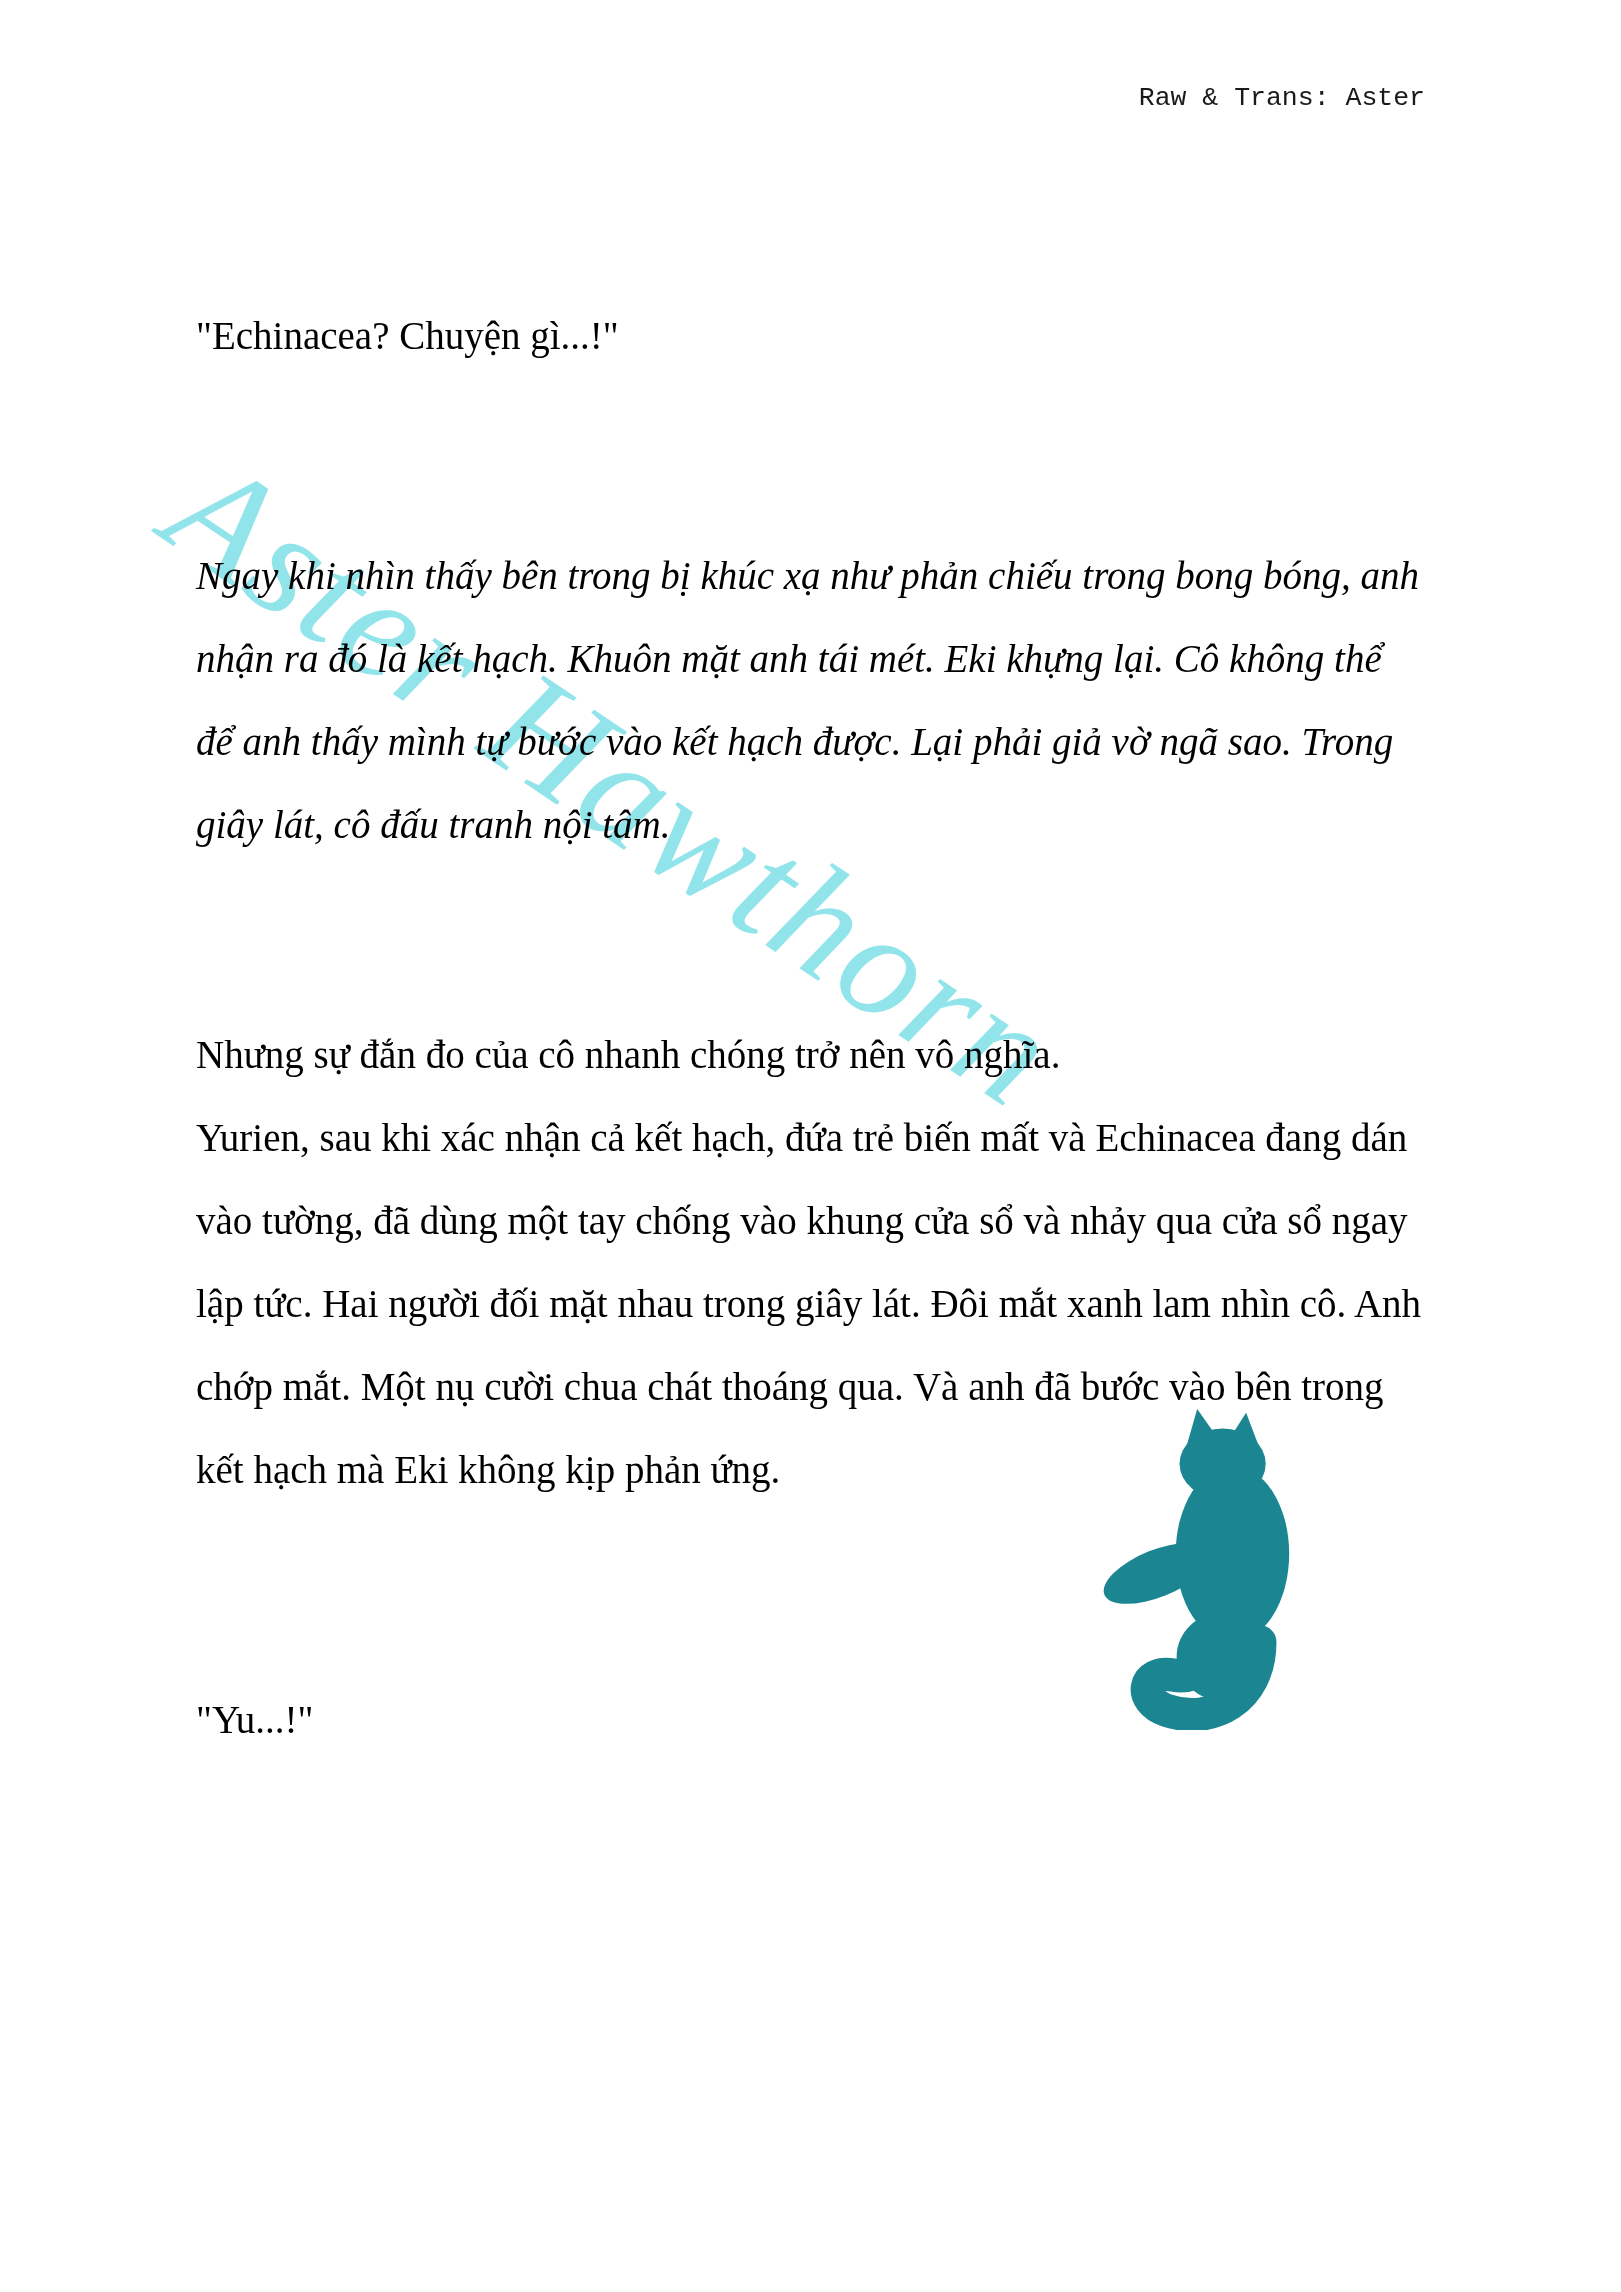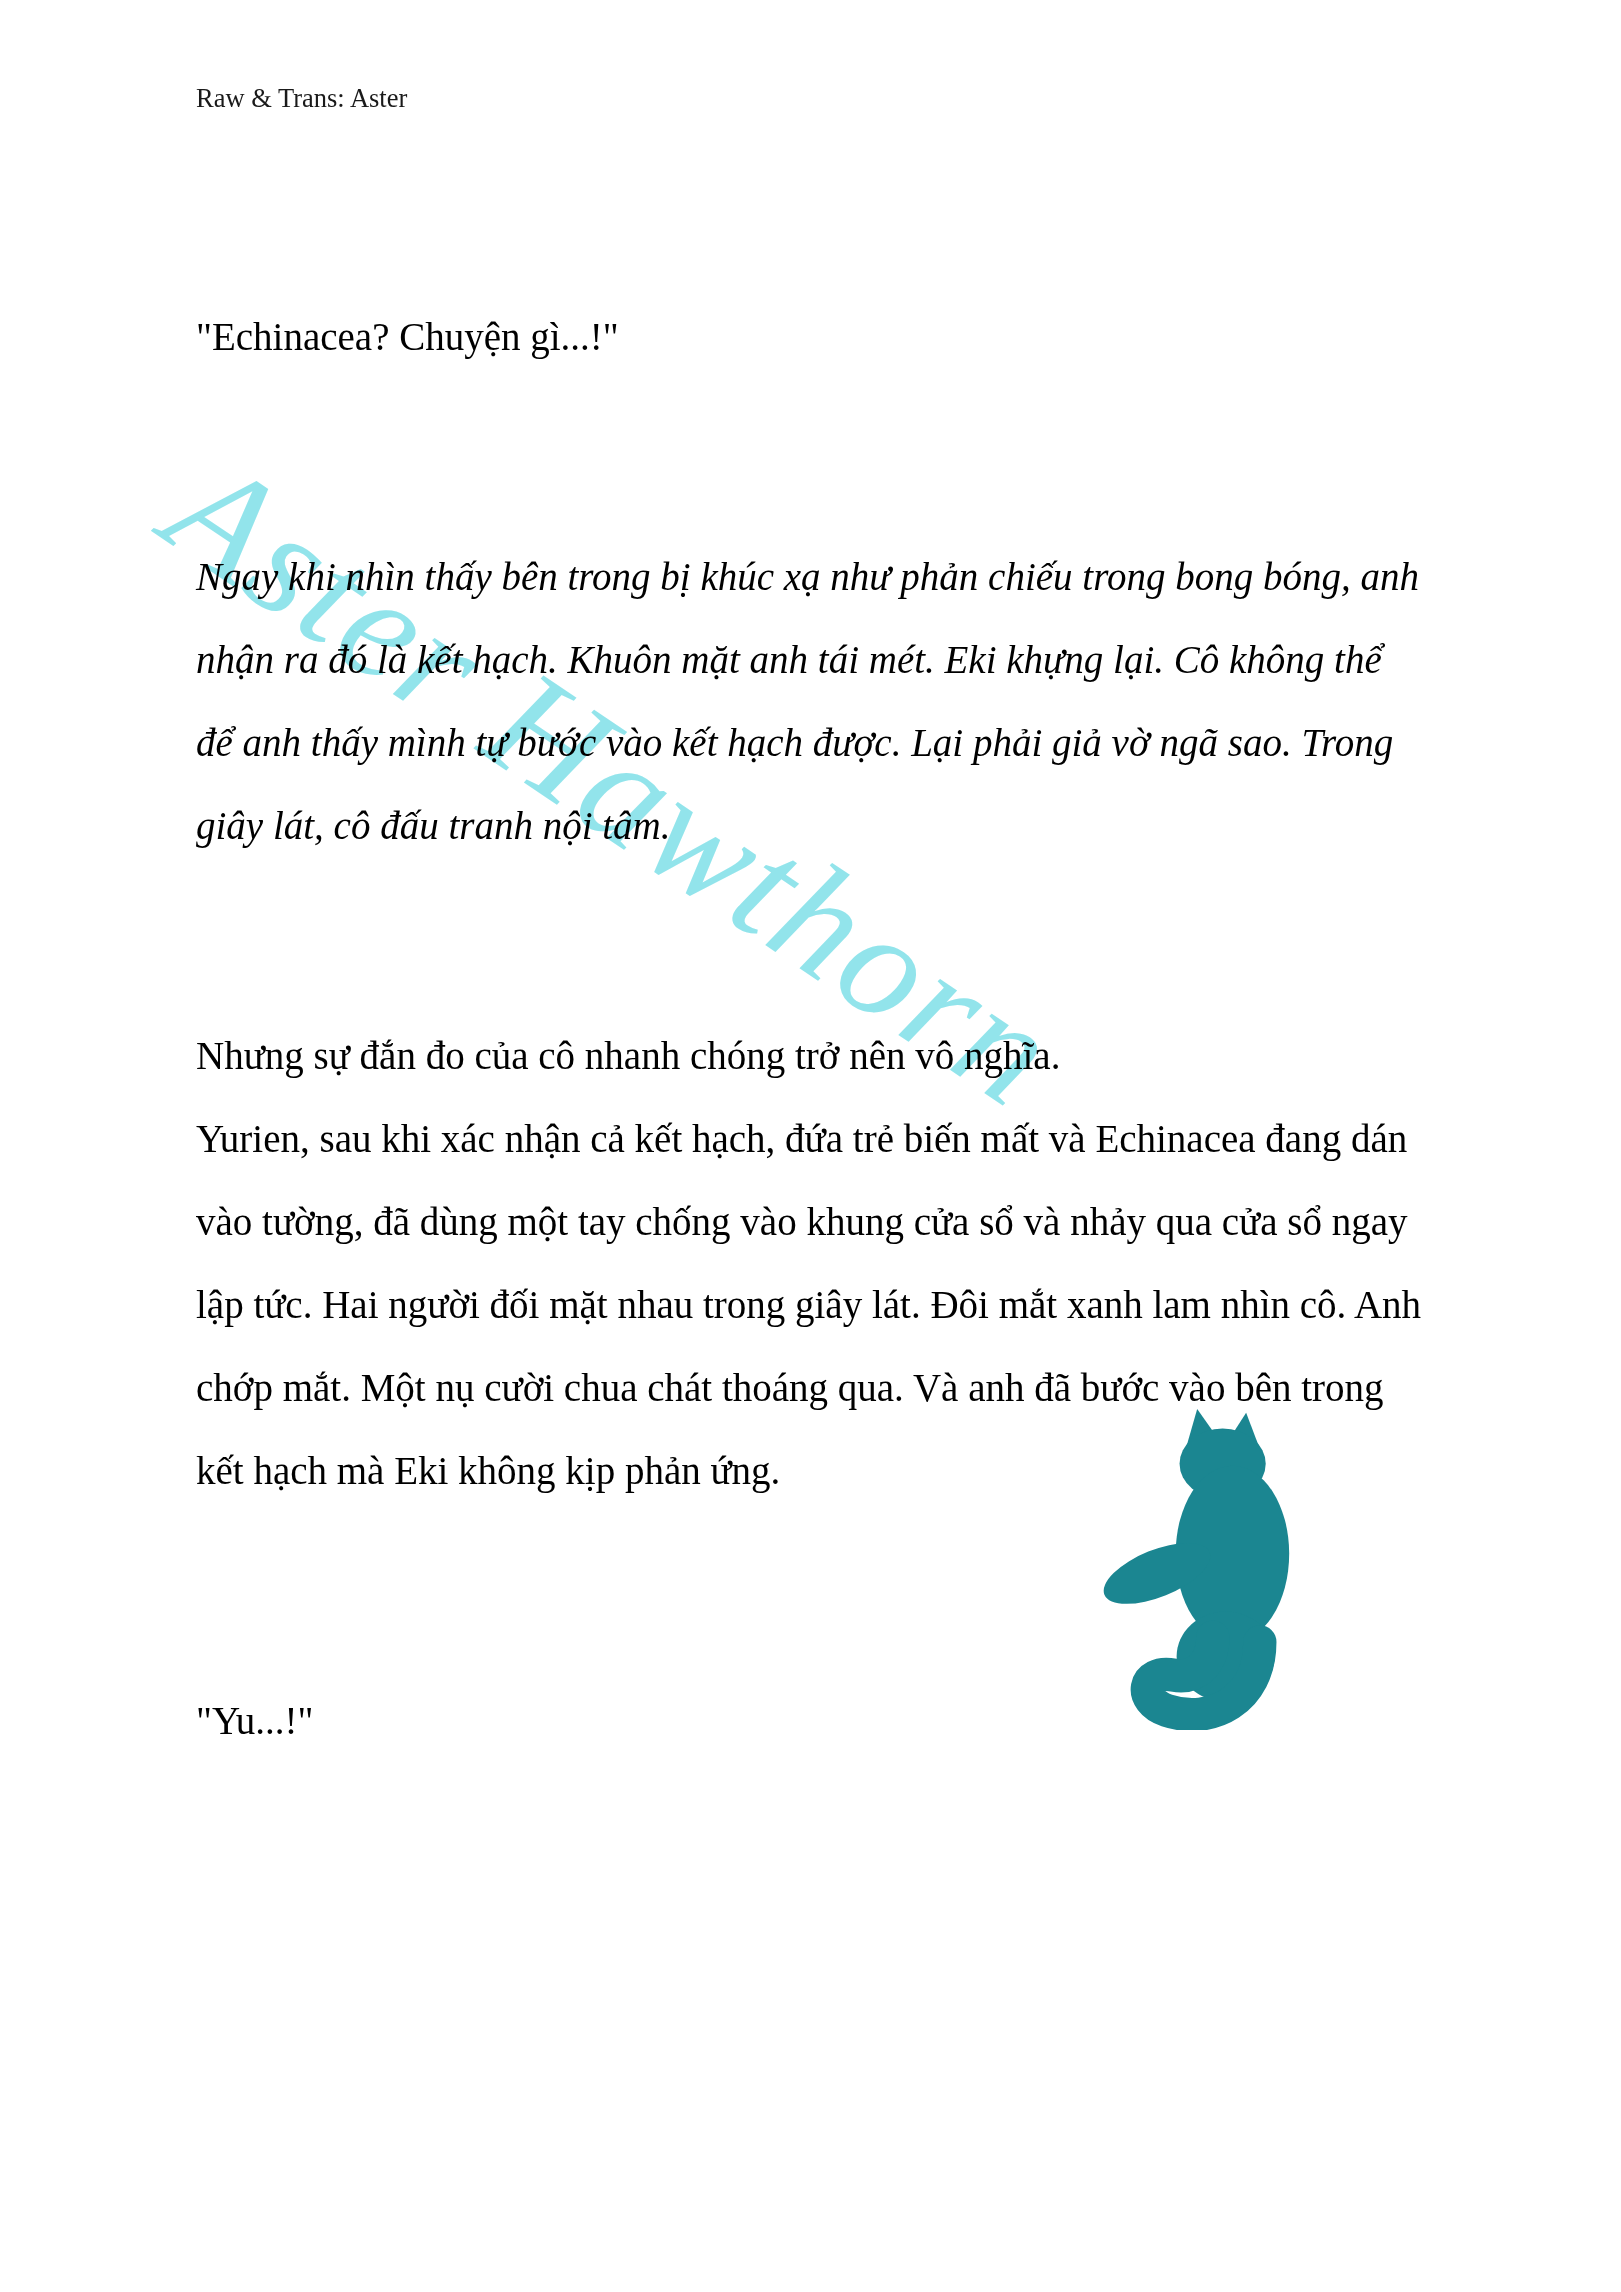--- a/index.html
+++ b/index.html
@@ -15,23 +15,24 @@
     overflow: hidden;
     font-family: "Liberation Serif", serif;
     color: #000000;
   }
   .content {
     position: relative;
     z-index: 2;
     padding: 83px 196px 0 196px;
   }
   .credit {
-    font-family: Liberation Serif, serif;
+    font-family: Liberation Mono, monospace;
     font-size: 26.5px;
     color: #1a1a1a;
+    text-align: right;
   }
   .para {
     font-size: 39px;
     line-height: 83px;
     text-align: left;
   }
   .p1 { margin-top: 181px; }
   .p2 { margin-top: 157px; font-style: italic; }
   .p3 { margin-top: 147px; }
   .p4 { margin-top: 167px; }

